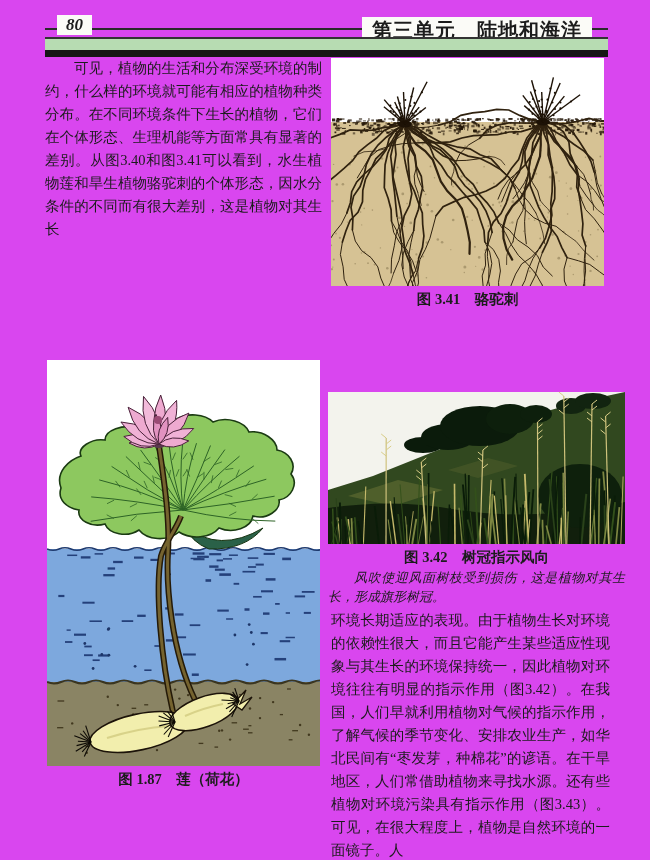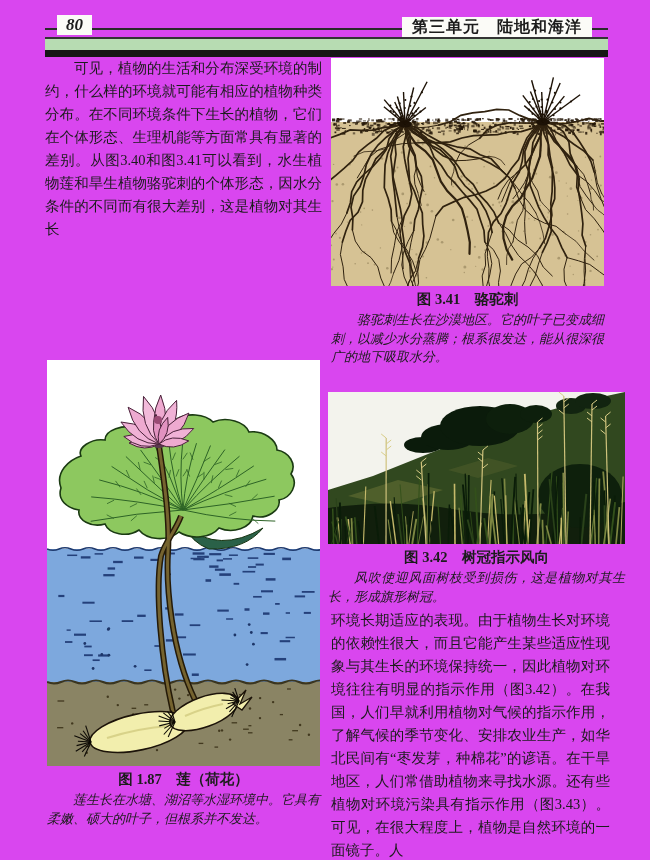--- a/index.html
+++ b/index.html
@@ -3,21 +3,21 @@
 <meta charset="utf-8">
 <style>
   html,body{margin:0;padding:0;background:#9a9a9a;}
   .page{position:relative;width:650px;height:860px;margin:0 auto;background:#d946ef;
         font-family:"Liberation Serif","DejaVu Serif",serif;color:#1c1c1c;overflow:hidden;}
   
   .hrule{position:absolute;left:45px;right:42px;top:28px;border-top:2px solid #2a2a2a;height:0;}
   .pagenum{position:absolute;left:57px;top:15px;background:#fbfbf7;padding:0 9px;
            font-size:17px;font-weight:bold;font-style:italic;}
   .chapter{position:absolute;right:58px;top:17px;background:#fbfbf7;padding:0 10px;
-           font-size:16px;font-weight:bold;letter-spacing:1px;white-space:nowrap;}
+           font-size:20px;font-weight:bold;letter-spacing:1px;white-space:nowrap;}
   .greenbar{position:absolute;left:45px;right:42px;top:37px;height:11px;background:#b7dcb2;
             border-top:2px solid #333;}
   .blackbar{position:absolute;left:45px;right:42px;top:50px;height:7px;background:#161616;}
   
   .body-text p{margin:0;font-size:14.5px;line-height:23px;text-align:justify;}
   .indent{text-indent:2em;}
   .col-left{position:absolute;left:45px;top:57px;width:277px;}
   #para3{position:absolute;left:331px;top:609px;width:279px;}
   
   .fig{position:absolute;}
@@ -853,21 +853,20 @@
           <circle cx="217.2" cy="57.5" r="1.1" fill="#1d1206"></circle>
           <circle cx="224.0" cy="51.0" r="1.1" fill="#1d1206"></circle>
           <circle cx="229.4" cy="44.5" r="1.1" fill="#1d1206"></circle>
           <path d="M212,64 L249.1,36.7" stroke="#1d1206" stroke-width="1.4"></path>
           <circle cx="222.5" cy="57.2" r="1.1" fill="#1d1206"></circle>
           <circle cx="229.4" cy="50.4" r="1.1" fill="#1d1206"></circle>
           <circle cx="240.0" cy="43.5" r="1.1" fill="#1d1206"></circle>
         </g>
     </svg>
     <figcaption class="caption">图 3.41　骆驼刺</figcaption>
-    <p class="figdesc">骆驼刺生长在沙漠地区。它的叶子已变成细刺，以减少水分蒸腾；根系很发达，能从很深很广的地下吸取水分。</p>
   </figure>
 
   <figure class="fig" id="fig342" style="margin:0;">
     <svg id="svg342" viewBox="0 0 297 152" width="297" height="152">
       <rect width="297" height="152" fill="#f3f3ed"></rect>
       <path d="M0,98 L45,84 L95,64 L150,42 L205,23 L255,9 L297,0 L297,152 L0,152 Z" fill="#31481f"></path>
       <path d="M20,104 L70,88 L115,98 L65,114 Z" fill="#5c6a31" opacity="0.7"></path>
       <path d="M120,78 L160,66 L190,74 L150,86 Z" fill="#4c5c2a" opacity="0.6"></path>
       <ellipse cx="95" cy="53" rx="19" ry="8" fill="#0b1b0b"></ellipse>
       <ellipse cx="120" cy="45" rx="27" ry="13" fill="#0b1b0b"></ellipse>
@@ -1284,16 +1283,15 @@
           <path d="M112,84 Q132.0,69.3 129.6,40.4 Q107.9,59.5 112,84 Z" fill="#f0b2d6" stroke="#482038" stroke-width="1"></path>
           <path d="M112,84 Q134.1,78.4 141.9,53.1 Q116.8,61.7 112,84 Z" fill="#eeaad0" stroke="#482038" stroke-width="1"></path>
           <path d="M112,84 Q132.1,87.1 146.7,68.5 Q123.1,67.0 112,84 Z" fill="#f0b2d6" stroke="#482038" stroke-width="1"></path>
           <path d="M112,84 Q126.4,91.5 141.8,80.9 Q124.5,73.6 112,84 Z" fill="#eeaad0" stroke="#482038" stroke-width="1"></path>
           <path d="M112,84 Q118.5,69.7 108.9,54.2 Q102.6,71.4 112,84 Z" fill="#e292c0" stroke="#482038" stroke-width="1"></path>
           <path d="M112,84 Q123.5,74.5 120.7,57.4 Q108.3,69.5 112,84 Z" fill="#e292c0" stroke="#482038" stroke-width="1"></path>
           <circle cx="111" cy="60" r="4" fill="#9a4a74"></circle>
         </g>
     </svg>
     <figcaption class="caption">图 1.87　莲（荷花）</figcaption>
-    <p class="figdesc">莲生长在水塘、湖沼等水湿环境中。它具有柔嫩、硕大的叶子，但根系并不发达。</p>
   </figure>
 
 </div>
 
 </body></html>

